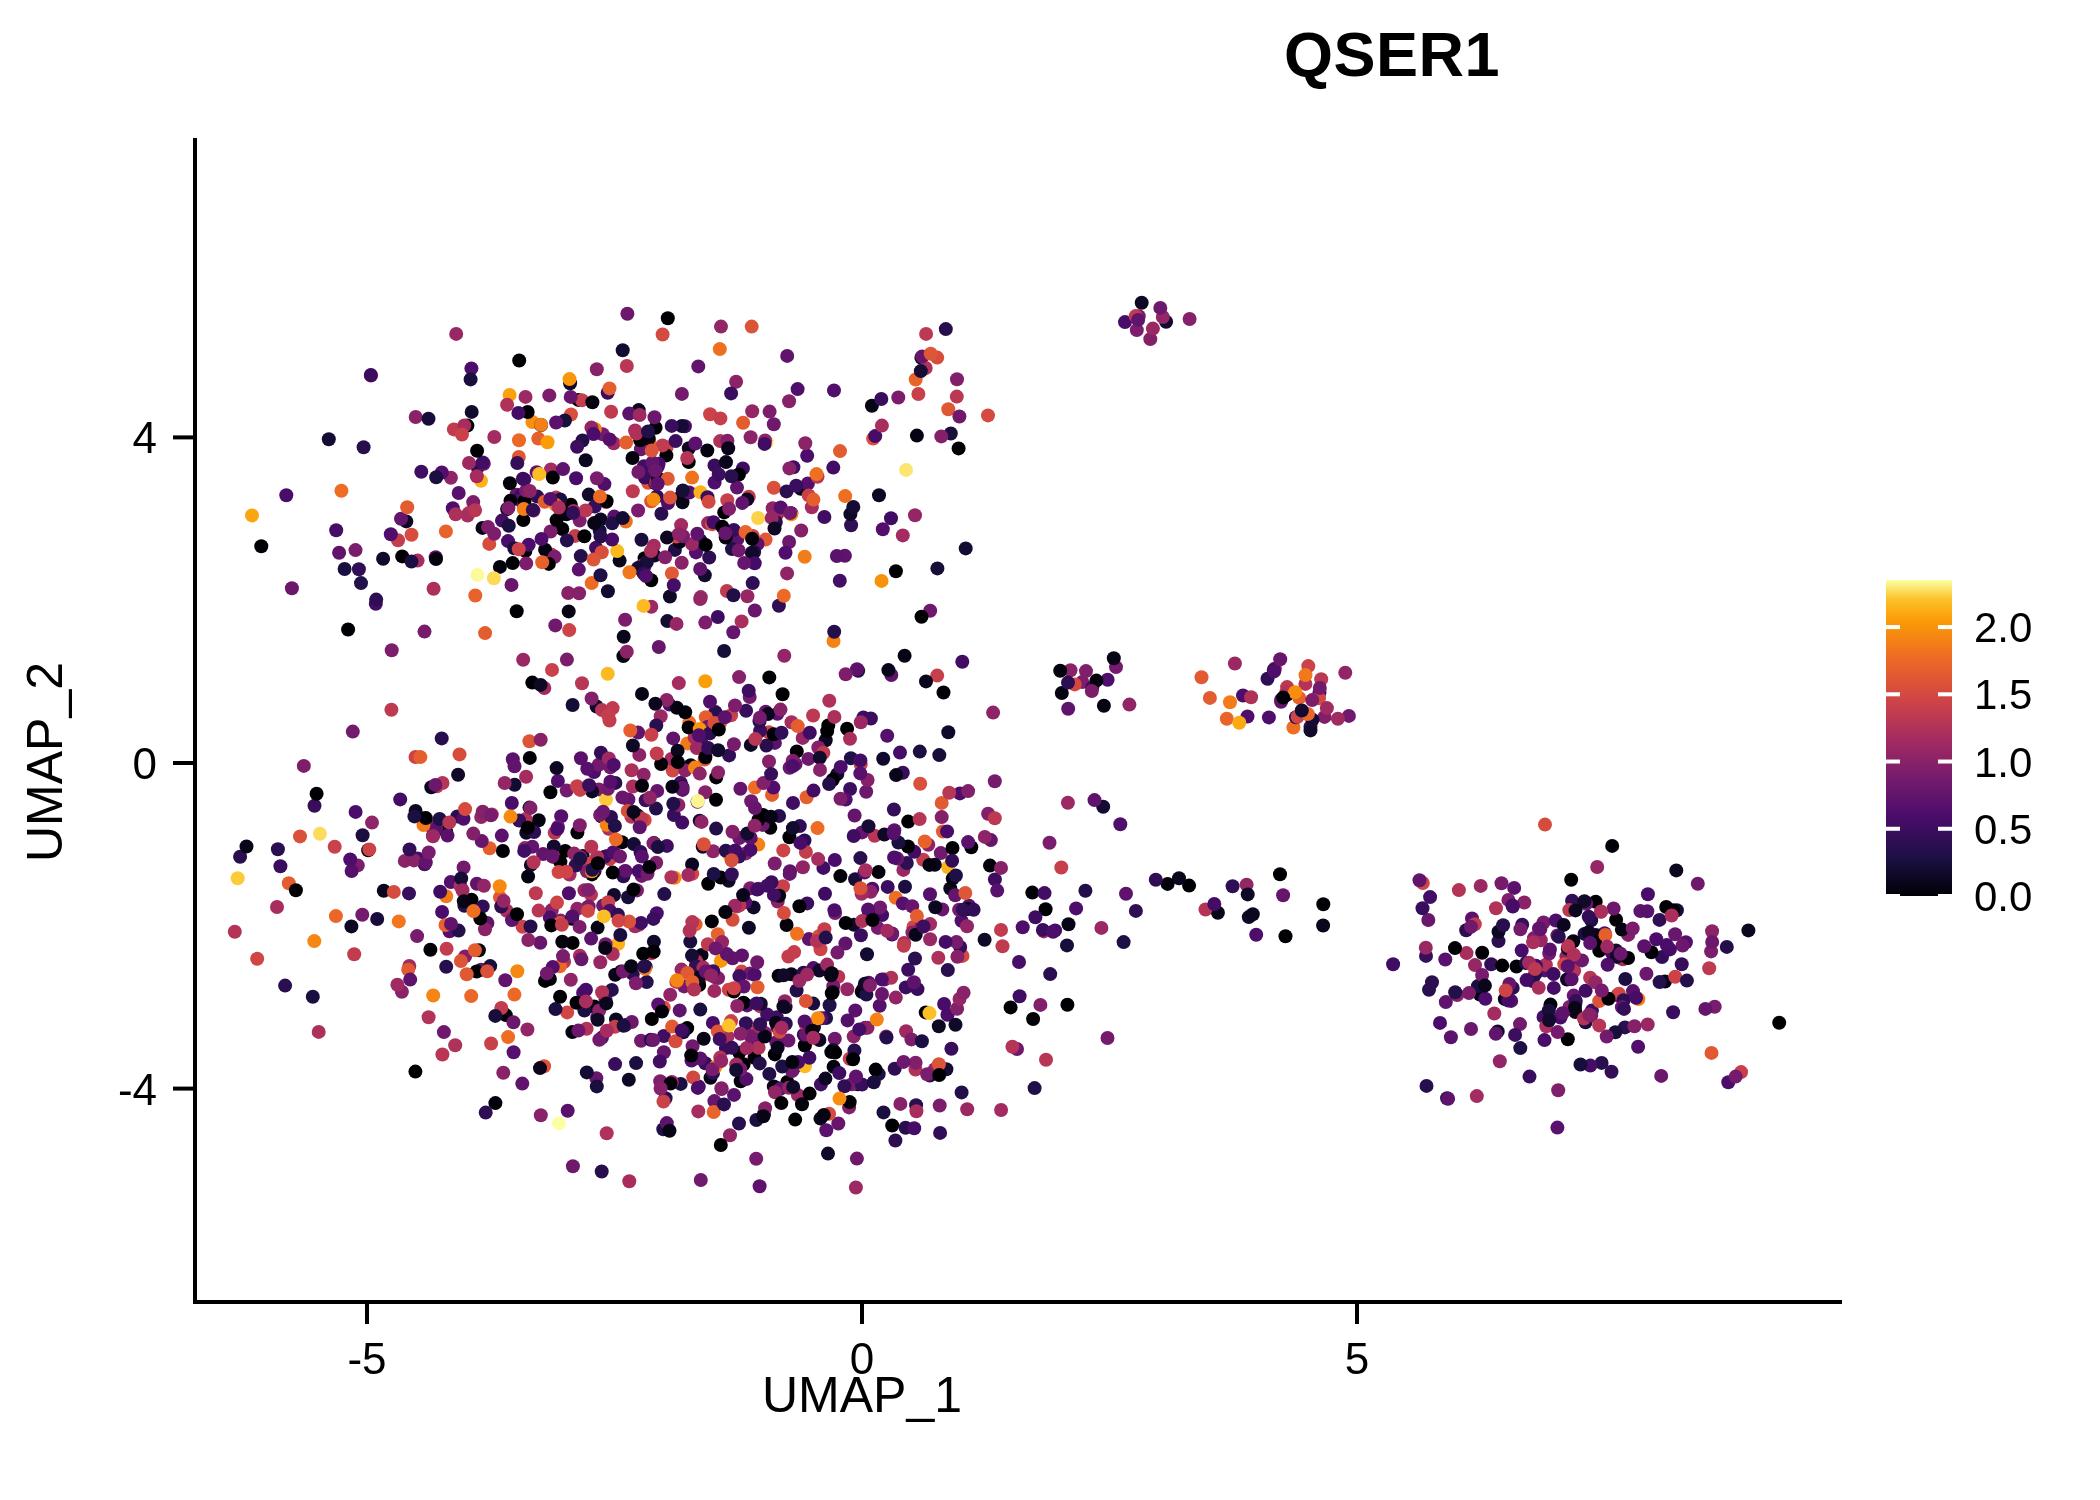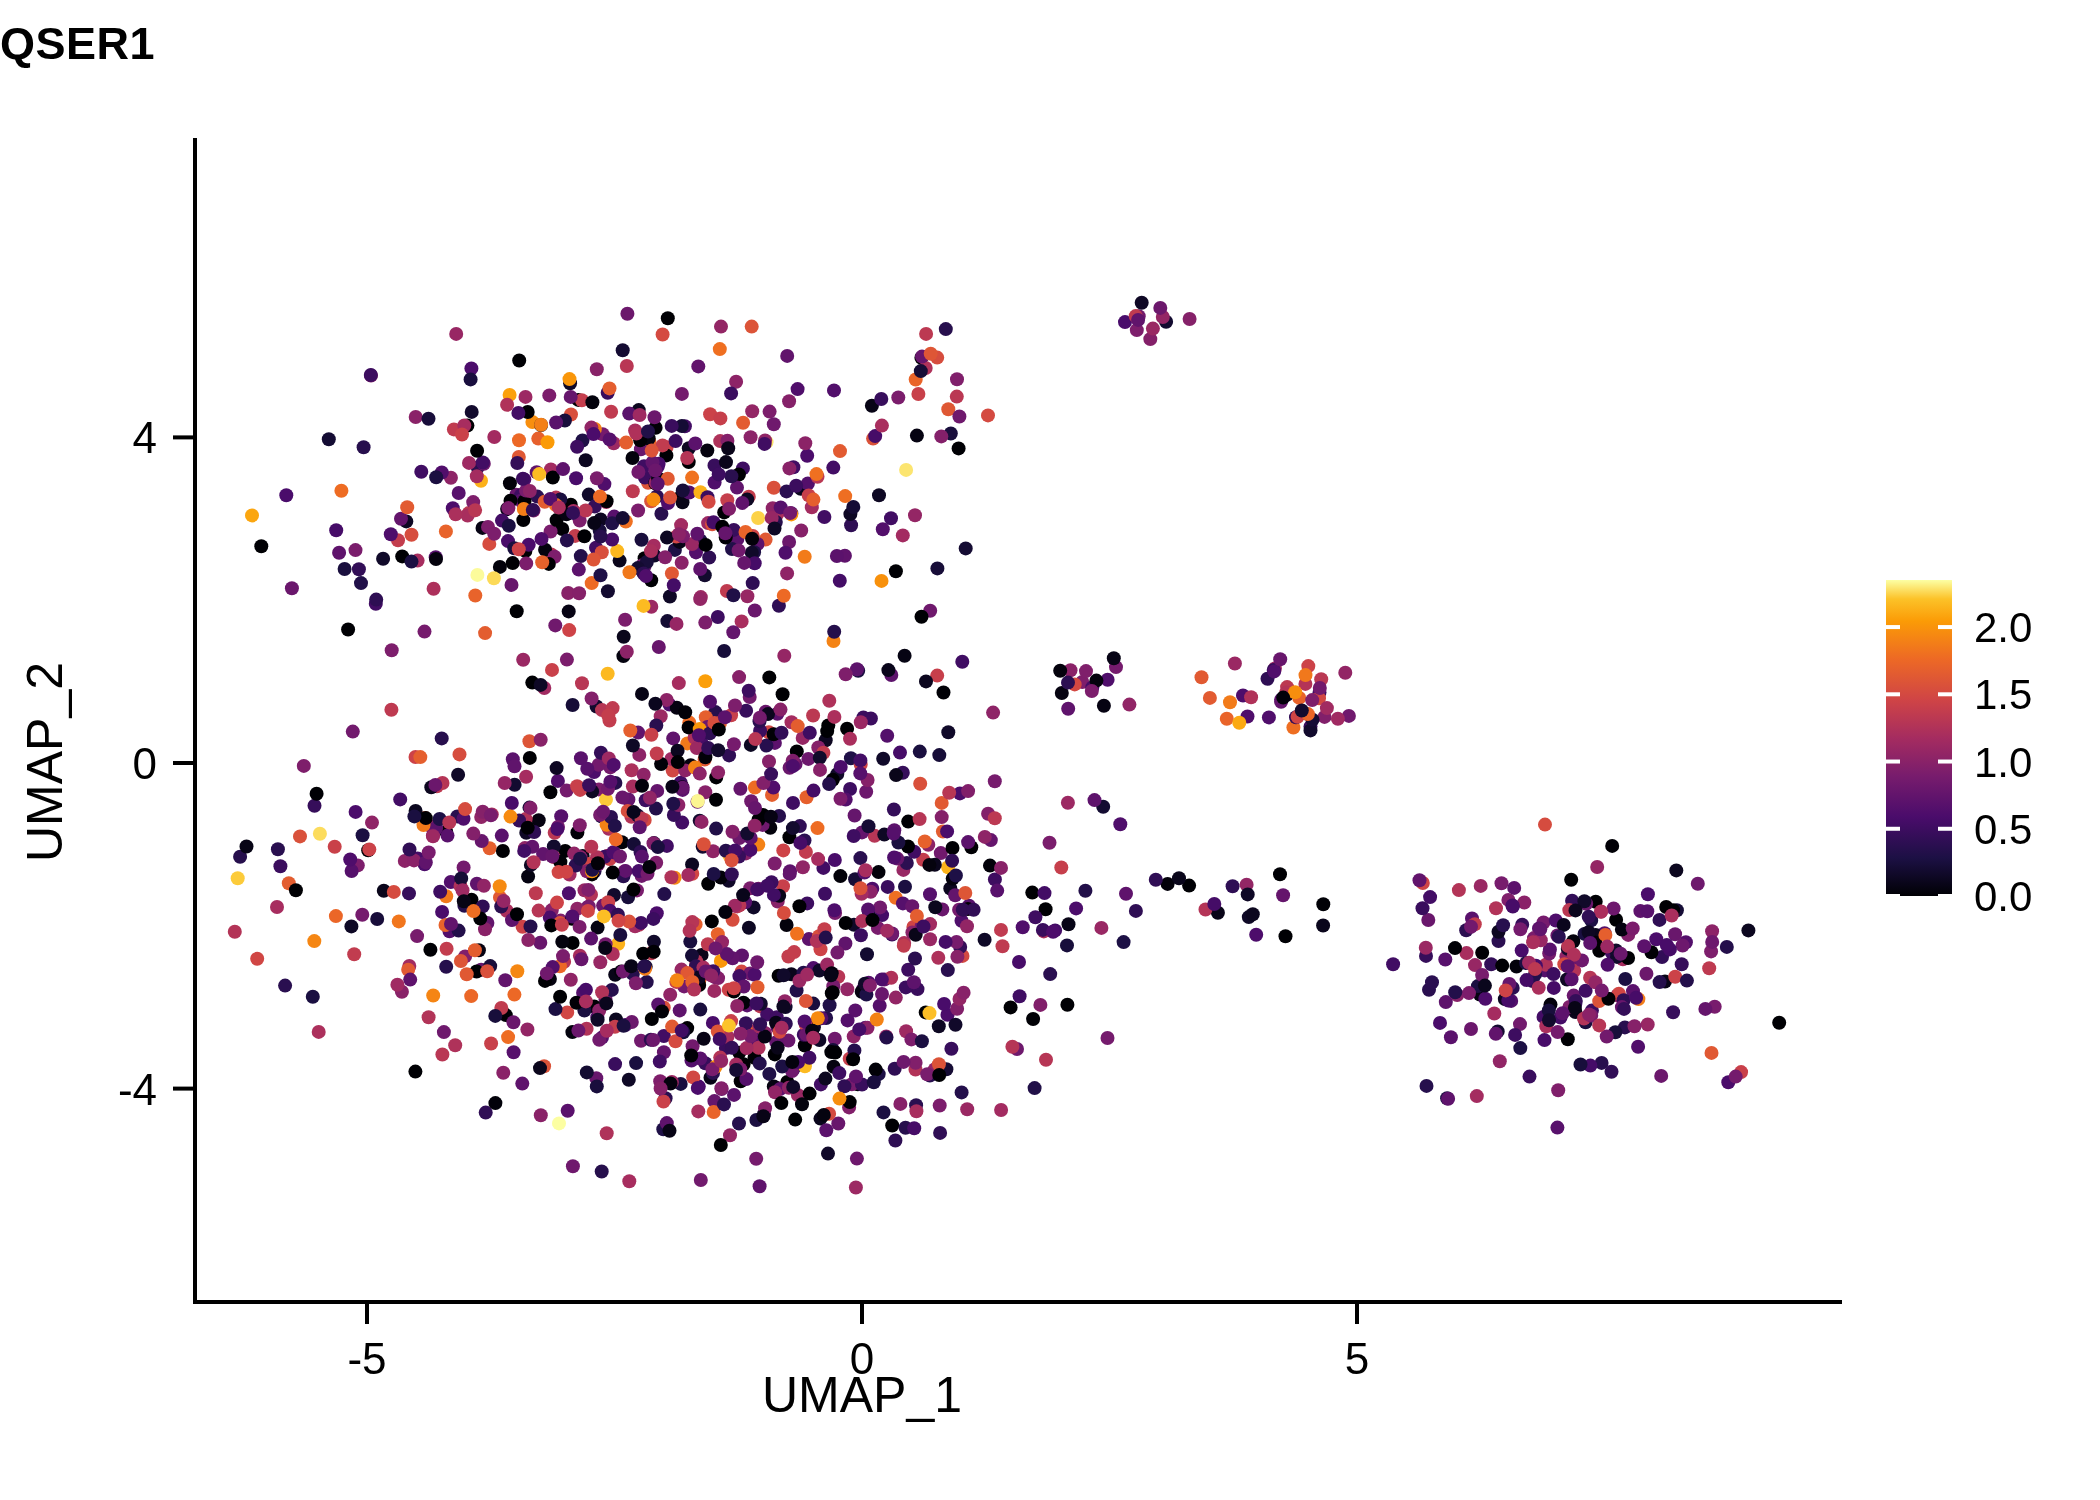--- a/index.html
+++ b/index.html
@@ -19,22 +19,22 @@
     position: absolute;
     left: 0; top: 0;
     width: 2100px;
     height: 1500px;
   }
   .plot-title {
     position: absolute;
     left: 0;
     top: 18px;
     width: 1500px;
-    text-align: left;
-    font-size: 45px;
+    text-align: right;
+    font-size: 63px;
     font-weight: bold;
     letter-spacing: 0.5px;
   }
   #chart-svg {
     position: absolute;
     left: 0;
     top: 0;
   }
   .axis-title {
     font-size: 50px;

